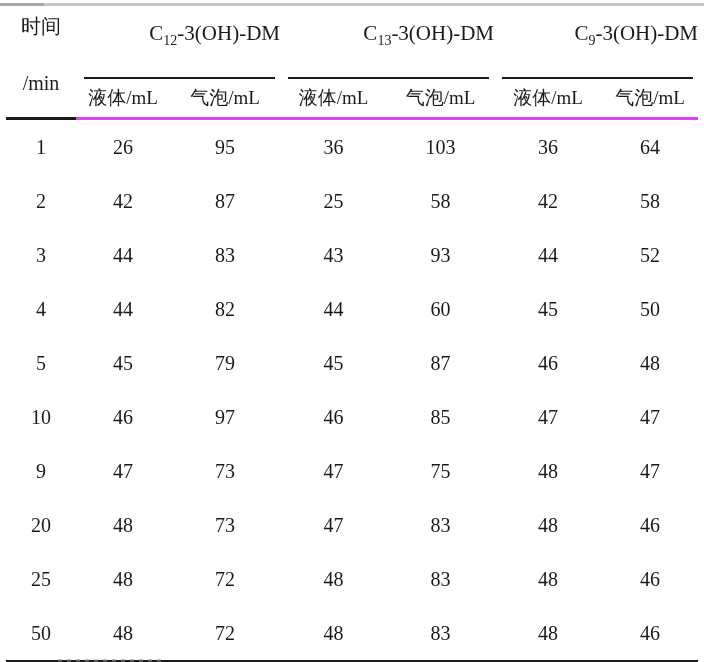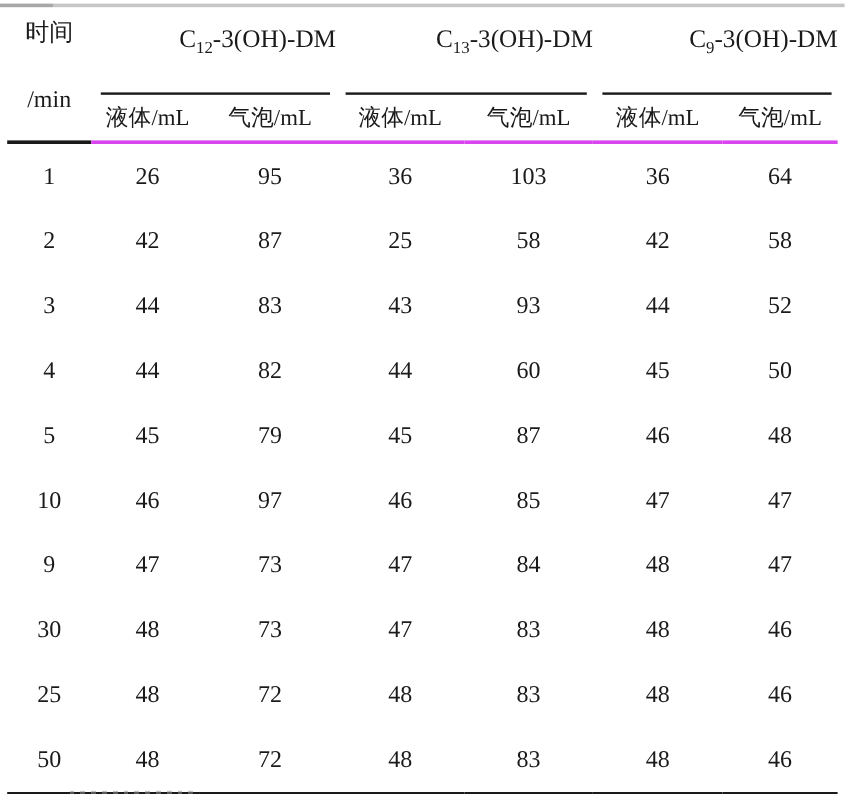--- a/index.html
+++ b/index.html
@@ -186,26 +186,26 @@
         <td>46</td>
         <td>85</td>
         <td>47</td>
         <td>47</td>
       </tr>
       <tr>
         <td>9</td>
         <td>47</td>
         <td>73</td>
         <td>47</td>
-        <td>84</td>
-        <td>48</td>
-        <td>47</td>
-      </tr>
-      <tr>
-        <td>30</td>
+        <td>75</td>
+        <td>48</td>
+        <td>47</td>
+      </tr>
+      <tr>
+        <td>20</td>
         <td>48</td>
         <td>73</td>
         <td>47</td>
         <td>83</td>
         <td>48</td>
         <td>46</td>
       </tr>
       <tr>
         <td>25</td>
         <td>48</td>

